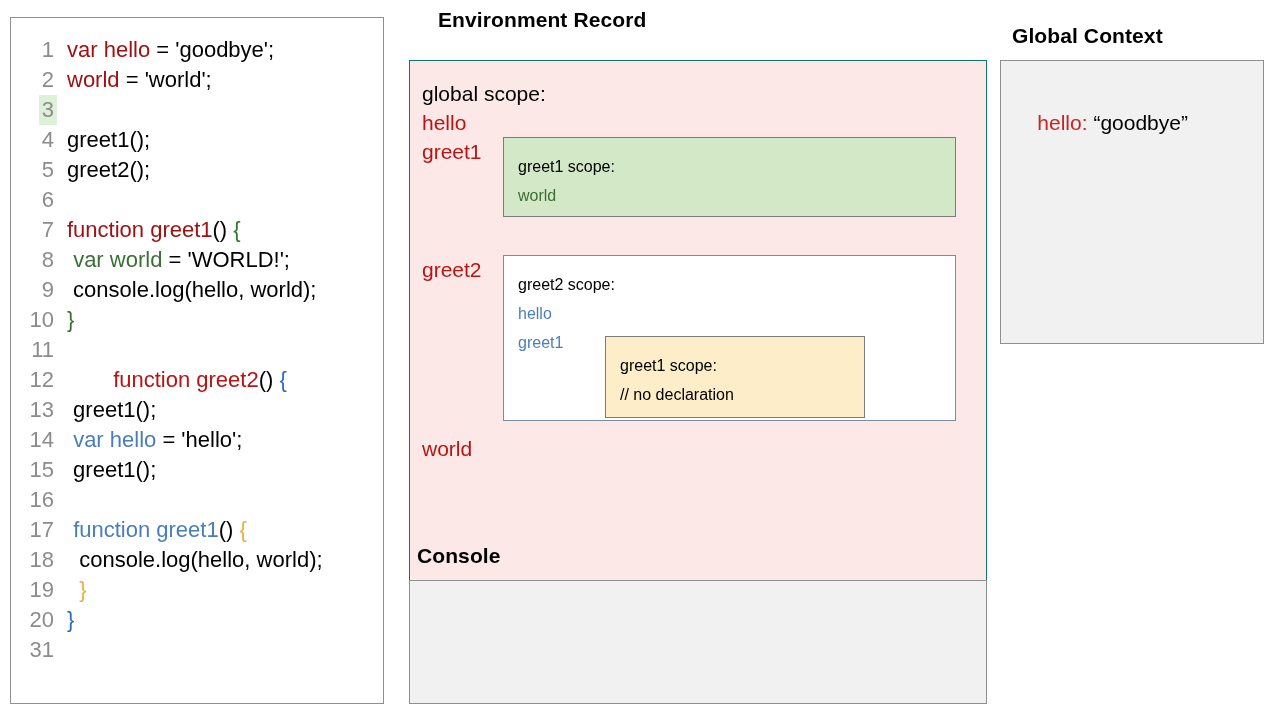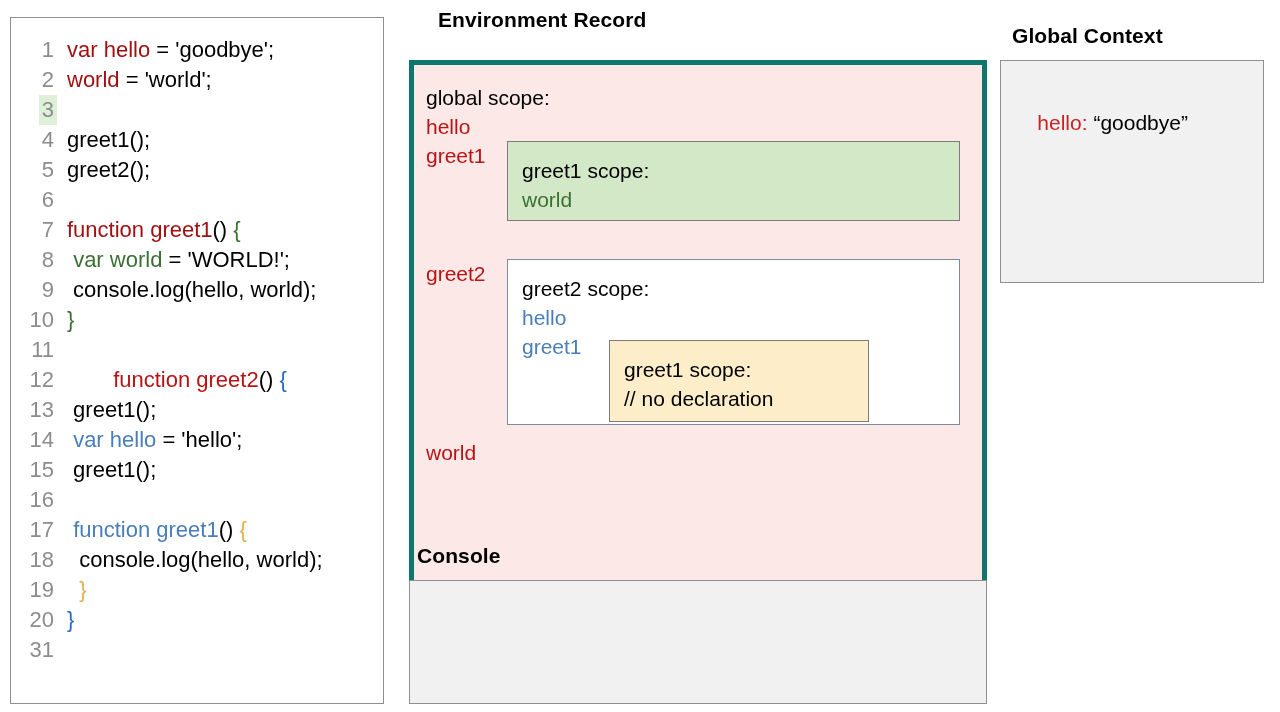--- a/index.html
+++ b/index.html
@@ -83,21 +83,21 @@
   #global-title  { left: 1012px; top: 24px; }
 
   
   #env-panel {
     position: absolute;
     left: 409px;
     top: 60px;
     width: 578px;
     height: 587px;
     box-sizing: border-box;
-    border: 5px solid #0f766e;
+    border: 1px solid #0f766e;
     background: #fce8e6;
   }
   .env-label {
     position: absolute;
     font-size: 21px;
     line-height: 29px;
     white-space: pre;
   }
   #global-scope-label { left: 12px; top: 18px; color: #000000; }
   #global-hello  { left: 12px; top: 47px;  color: #b91414; }
@@ -133,21 +133,21 @@
     left: 101px;
     top: 80px;
     width: 260px;
     height: 82px;
     box-sizing: border-box;
     border: 1px solid #7b7b7b;
     background: #fdeec9;
   }
   .scope-line {
     position: absolute;
-    font-size: 21px;
+    font-size: 16px;
     line-height: 29px;
     white-space: pre;
   }
   #greet1-scope-title  { left: 14px; top: 14px; color: #000000; }
   #greet1-scope-world  { left: 14px; top: 43px; color: #3a7034; }
 
   #greet2-scope-title  { left: 14px; top: 14px; color: #000000; }
   #greet2-scope-hello  { left: 14px; top: 43px; color: #4a7ebb; }
   #greet2-scope-greet1 { left: 14px; top: 72px; color: #4a7ebb; }
 
@@ -174,21 +174,21 @@
     color: #000000;
     white-space: pre-wrap;
   }
 
   
   #global-panel {
     position: absolute;
     left: 1000px;
     top: 60px;
     width: 264px;
-    height: 223px;
+    height: 284px;
     box-sizing: border-box;
     border: 1px solid #8f8f8f;
     background: #f1f1f1;
     text-decoration: underline;
   }
   .global-row {
     position: absolute;
     font-size: 21px;
     line-height: 30px;
     white-space: pre;

